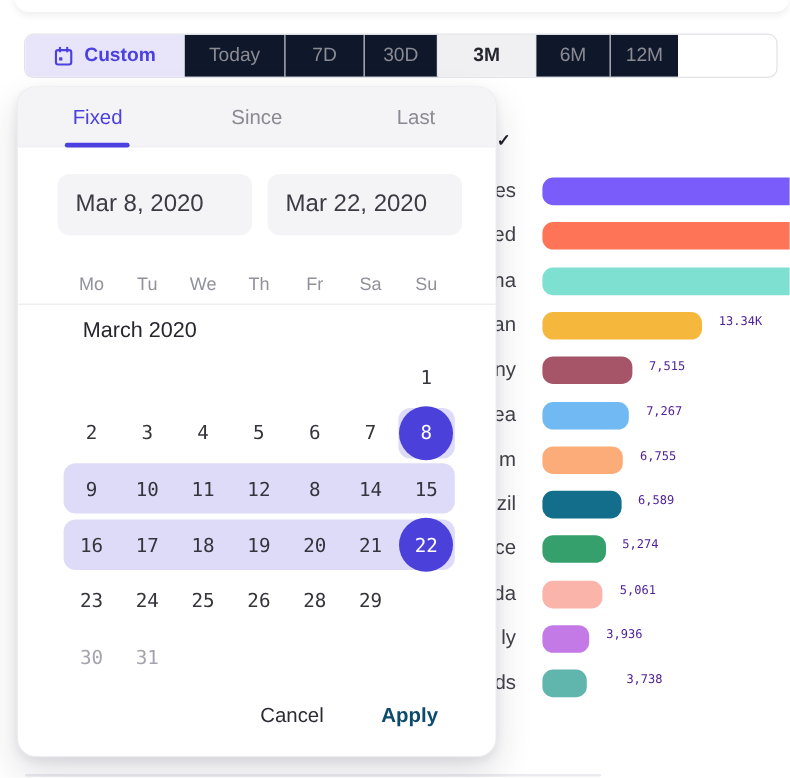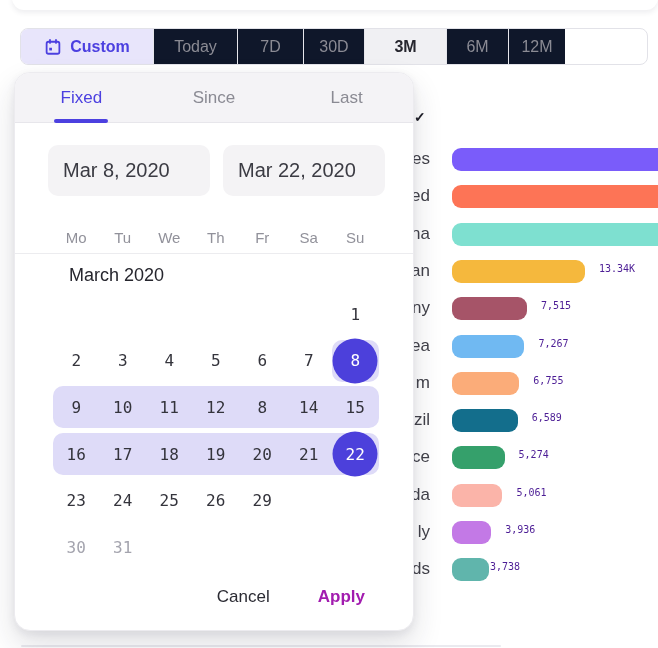--- a/index.html
+++ b/index.html
@@ -105,21 +105,21 @@
   .cell span { position:relative; z-index:2; }
   .cell.sel span { color:#ffffff; }
   .footer {
     position:absolute; right:46px; top:510px; display:flex; gap:44px; align-items:center;
   }
   .footer button {
     background:none; border:none; font-family:"Liberation Sans", sans-serif;
     font-size:17px; cursor:pointer; padding:4px 2px;
   }
   .btn-cancel { color:#2B2B33; font-weight:500; }
-  .btn-apply { color:#a21caf; font-weight:700; }
+  .btn-apply { color:#0c4a6e; font-weight:700; }
 
   .bottom-line { position:absolute; left:21px; top:645px; width:480px; height:1.5px;
     background:#EAEAEF; border-radius:1px; }
 </style>
 </head>
 <body>
 
 <div class="top-card"></div>
 
 <div class="toolbar" id="toolbar">
@@ -201,21 +201,21 @@
       <span class="cval mono" style="left: 516.458px;">5,061</span>
     </div>
     <div class="crow" style="top: 521px;">
       <span class="clabel">ly</span>
       <div class="cbar" style="width: 39.242px; background: rgb(195, 121, 230);"></div>
       <span class="cval mono" style="left: 505.242px;">3,936</span>
     </div>
     <div class="crow" style="top: 558.3px;">
       <span class="clabel">ds</span>
       <div class="cbar" style="width: 37.2679px; background: rgb(96, 181, 172);"></div>
-      <span class="cval mono" style="left: 490px;">3,738</span>
+      <span class="cval mono" style="left: 522px;">3,738</span>
     </div>
   </div>
 <span class="bg-check">✓</span>
 
 <div class="popup">
   <div class="tabs" id="tabs">
       <div class="tab active">
         <span>Fixed</span>
         <span class="underline"></span>
       </div>
@@ -334,20 +334,23 @@
         <div class="cell">
           <span class="mono">24</span>
         </div>
         <div class="cell">
           <span class="mono">25</span>
         </div>
         <div class="cell">
           <span class="mono">26</span>
         </div>
         <div class="cell">
+          <span class="mono">28</span>
+        </div>
+        <div class="cell">
           <span class="mono">29</span>
         </div>
       </div>
       <div class="week">
         <div class="cell muted">
           <span class="mono">30</span>
         </div>
         <div class="cell muted">
           <span class="mono">31</span>
         </div>

